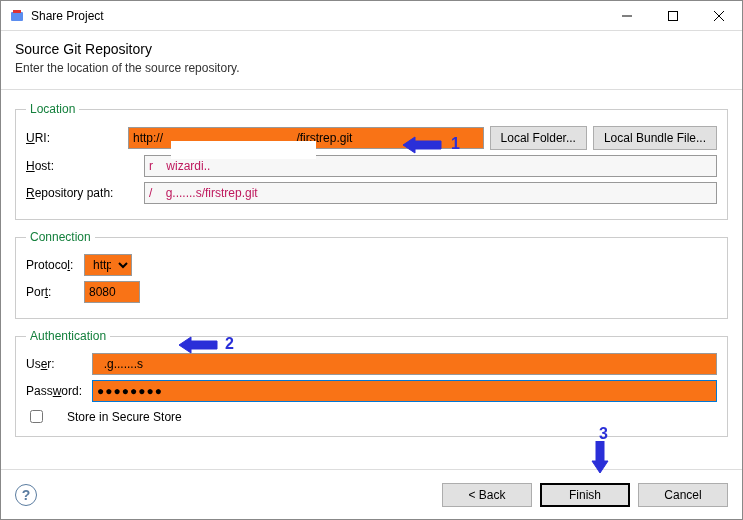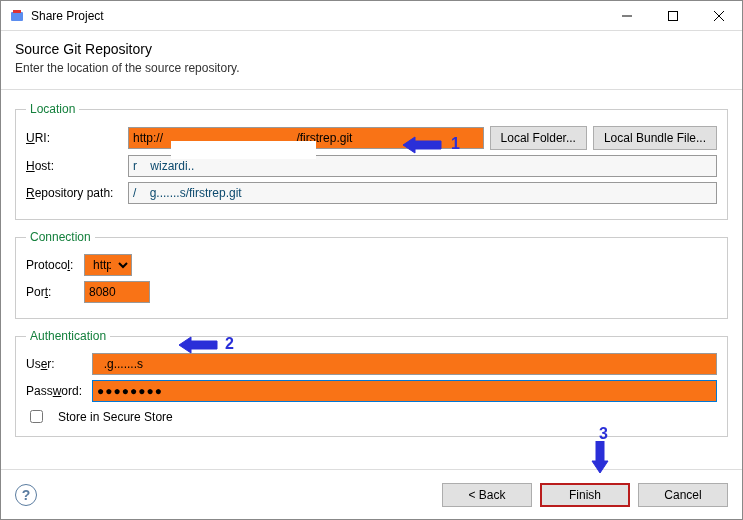--- a/index.html
+++ b/index.html
@@ -14,26 +14,26 @@
   .header h1 { font-size: 14px; font-weight: 400; margin: 0 0 4px 0; }
   .header p { font-size: 12px; margin: 0; color: #333; }
   .body { padding: 8px 14px 0 14px; }
   fieldset { border: 1px solid #ccc; margin: 4px 0 10px 0; padding: 10px 10px 10px 10px; }
   legend { font-size: 12px; padding: 0 4px; color: #15803d; }
   .row { display: flex; align-items: center; margin-bottom: 5px; gap: 6px; }
   .row label { width: 96px; }
   .row .u { text-decoration: underline; }
   .txt { border: 1px solid #999; height: 22px; padding: 2px 4px; font-size: 12px; background: #f97316; }
   .txt.full { flex: 1; }
-  .txt.readonly { background: #f7f7f7; color: #0c4a6e; }
+  .txt.readonly { background: #f7f7f7; color: #be185d; margin-left: 16px; }
   select.txt { height: 22px; width: 48px; }
   .btn { height: 24px; padding: 0 10px; background: #e1e1e1; border: 1px solid #adadad; font-size: 12px; min-width: 90px; }
-  .btn.default { border: 2px solid #b91c1c; text-align: center; }
+  .btn.default { border: 2px solid #000000; text-align: center; }
   .btn:disabled { color: #999; }
-  .checkbox-row { display: flex; align-items: center; gap: 12px; margin-top: 4px; }
+  .checkbox-row { display: flex; align-items: center; gap: 21px; margin-top: 4px; }
   .checkbox-row input { width: 13px; height: 13px; }
   .footer { position: absolute; bottom: 0; left: 0; right: 0; height: 50px; border-top: 1px solid #ddd; display: flex; align-items: center; padding: 0 14px; gap: 8px; background: #fff; }
   .footer .spacer { flex: 1; }
   .help-icon { width: 22px; height: 22px; border: 1.5px solid #5a7ca0; border-radius: 50%; display: flex; align-items: center; justify-content: center; color: #5a7ca0; font-weight: 700; font-size: 14px; }
   .annot { position: absolute; color: #2a2fd8; font-weight: 700; pointer-events: none; }
   .annot-label { font-size: 16px; }
   .pwdots { letter-spacing: 1px; font-family: Arial; }
   .white-blot { position:absolute; background:#fff; height:18px; }
 </style>
 </head>
@@ -96,21 +96,21 @@
   <fieldset>
     <legend>Connection</legend>
     <div class="row">
       <label style="width:52px">Protoco<span class="u">l</span>:</label>
       <select class="txt">
         <option>http</option>
       </select>
     </div>
     <div class="row">
       <label style="width:52px">Por<span class="u">t</span>:</label>
-      <input class="txt" style="width: 66px;" value="8080">
+      <input class="txt" style="width: 56px;" value="8080">
     </div>
   </fieldset>
 
   <fieldset>
     <legend>Authentication</legend>
     <div class="row">
       <label style="width:60px">Us<span class="u">e</span>r:</label>
       <input class="txt full" value="  .g.......s" style="">
     </div>
     <div class="row">

